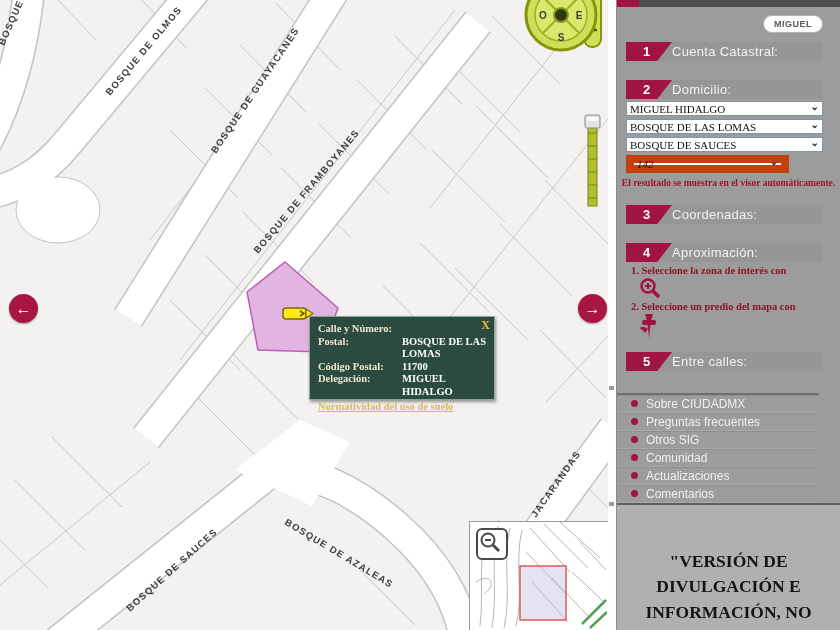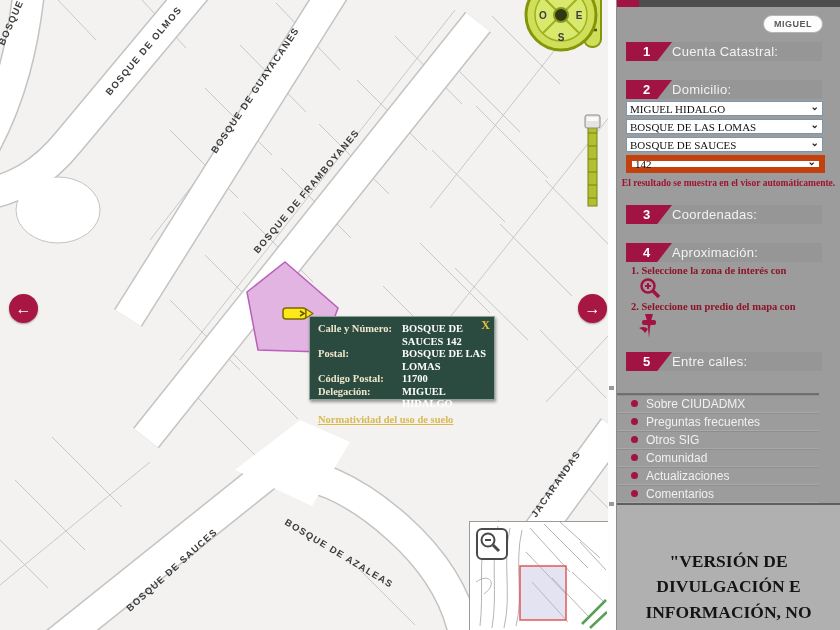--- a/index.html
+++ b/index.html
@@ -51,21 +51,21 @@
   .sec{position:absolute;left:9px;width:196px;height:19px;background:#969696;display:flex;align-items:center;}
   .badge{width:46px;height:19px;background:#a11343;color:#fff;font-size:13px;font-weight:bold;
     display:flex;align-items:center;padding-left:17px;box-sizing:border-box;
     clip-path:polygon(0 0,100% 0,68% 100%,0 100%);flex:none;}
   .sec-label{color:#f2f2f2;font-size:13px;letter-spacing:.3px;white-space:nowrap;}
 
   .sel{position:absolute;left:9px;width:197px;height:15px;background:#fff;border:1px solid #7b97ad;
     font-family:"Liberation Serif",serif;font-size:11px;color:#111;display:flex;align-items:center;
     justify-content:space-between;padding:0 3px;box-sizing:border-box;cursor:pointer;}
   .sel .chev{font-size:10px;font-weight:bold;color:#222;line-height:8px;margin-top:-4px;}
-  .sel.focused{border:6px solid #c2410c;height:18px;width:199px;}
+  .sel.focused{border:8px solid #c2410c;height:18px;width:163px;font-style:italic;}
 
   .note{position:absolute;left:0;width:223px;text-align:center;font-family:"Liberation Serif",serif;
     font-size:9.5px;font-weight:bold;color:#a0122e;}
 
   .instr{position:absolute;left:14px;font-family:"Liberation Serif",serif;font-size:10.5px;
     font-weight:bold;color:#8c1428;}
   .tool-icon{position:absolute;}
 
   .links{position:absolute;left:0;top:393px;width:202px;border-top:2px solid #6f6f6f;}
   .link-row{display:flex;align-items:center;height:17px;padding-left:14px;
@@ -207,21 +207,20 @@
         <path d="M24 4 L31 8.5 L24 13 Z" fill="#ffe81a" stroke="#7a6a00" stroke-width="1.2"></path>
         <path d="M18 6 L22 8.5 L18 11" fill="none" stroke="#5a5a00" stroke-width="1.5"></path>
       </svg>
     </div>
 
     
     <div class="tooltip">
       <span class="tt-close">X</span>
       <div class="tt-row">
         <span class="tt-label">Calle y Número:</span>
-        <span class="tt-value">BOSQUE DE SAUCES 142</span>
       </div>
       <div class="tt-row">
         <span class="tt-label">Postal:</span>
         <span class="tt-value">BOSQUE DE LAS LOMAS</span>
       </div>
       <div class="tt-row">
         <span class="tt-label">Código Postal:</span>
         <span class="tt-value">11700</span>
       </div>
       <div class="tt-row">

